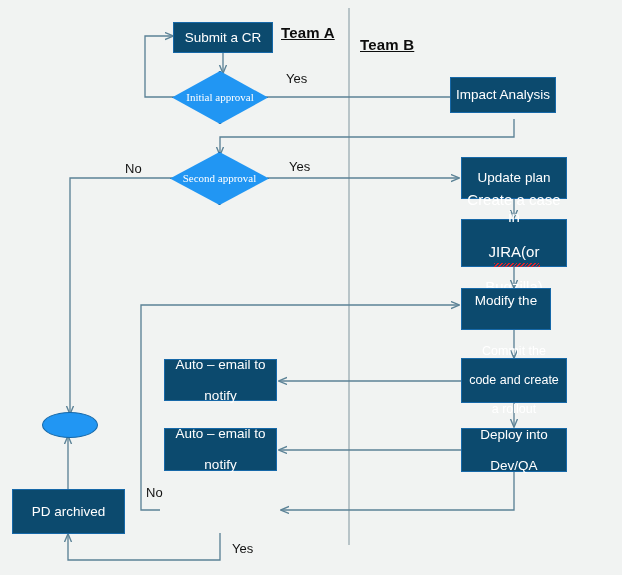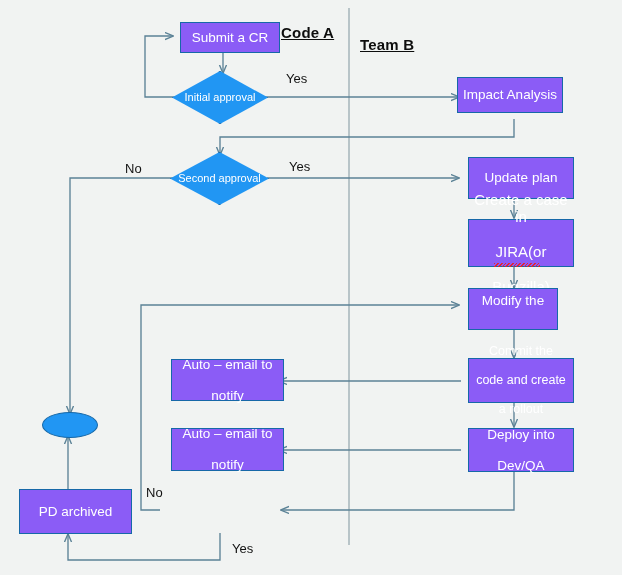--- a/index.html
+++ b/index.html
@@ -24,31 +24,30 @@
   .lane-divider{
     position:absolute;
     width:2px;
     background:#b8c4c8;
   }
 
   
   .node{
     position:absolute;
     box-sizing:border-box;
-    background:#8b5cf6;
+    background:#0c4a6e;
     border:1.5px solid #1668a8;
     color:#ffffff;
     display:flex;
     align-items:center;
     justify-content:center;
     text-align:center;
     line-height:1.16;
     font-size:13.5px;
     padding:2px 4px;
-    margin-left:7px;
   }
   .node span{display:block;width:100%;}
 
   
   .diamond{
     position:absolute;
     display:flex;
     align-items:center;
     justify-content:center;
   }
@@ -61,20 +60,21 @@
   }
   .diamond .dtext{
     position:relative;
     z-index:2;
     color:#fff;
     text-align:center;
     font-size:11px;
     line-height:1.15;
     width:100%;
     pointer-events:none;
+    font-family:Liberation Serif, serif;
   }
   .diamond.small-text .dtext{font-size:8.5px;line-height:1.22;}
 
   
   .ellipse{
     position:absolute;
     background:#2196f3;
     border:1.5px solid #1668a8;
     border-radius:50%;
   }
@@ -97,21 +97,21 @@
     opacity:.95;
   }
 </style>
 </head>
 <body>
 
 <div id="canvas">
 
   <div class="lane-divider" style="left:348px;top:8px;height:537px;"></div>
 
-  <div class="lane-title" style="left:281px;top:24px;">Code A</div>
+  <div class="lane-title" style="left:281px;top:24px;">Team A</div>
   <div class="lane-title" style="left:360px;top:24px;margin-top:12px;">Team B</div>
 
   <svg id="wires" viewBox="0 0 622 575" xmlns="http://www.w3.org/2000/svg">
     <defs>
       <marker id="arr" markerWidth="7" markerHeight="7" refX="6" refY="3" orient="auto" markerUnits="strokeWidth">
         <path d="M0,0.4 L6.2,3 L0,5.6" fill="none" stroke="#5b8296" stroke-width="1"></path>
       </marker>
     </defs>
     <g fill="none" stroke="#5b8296" stroke-width="1.35">
 

